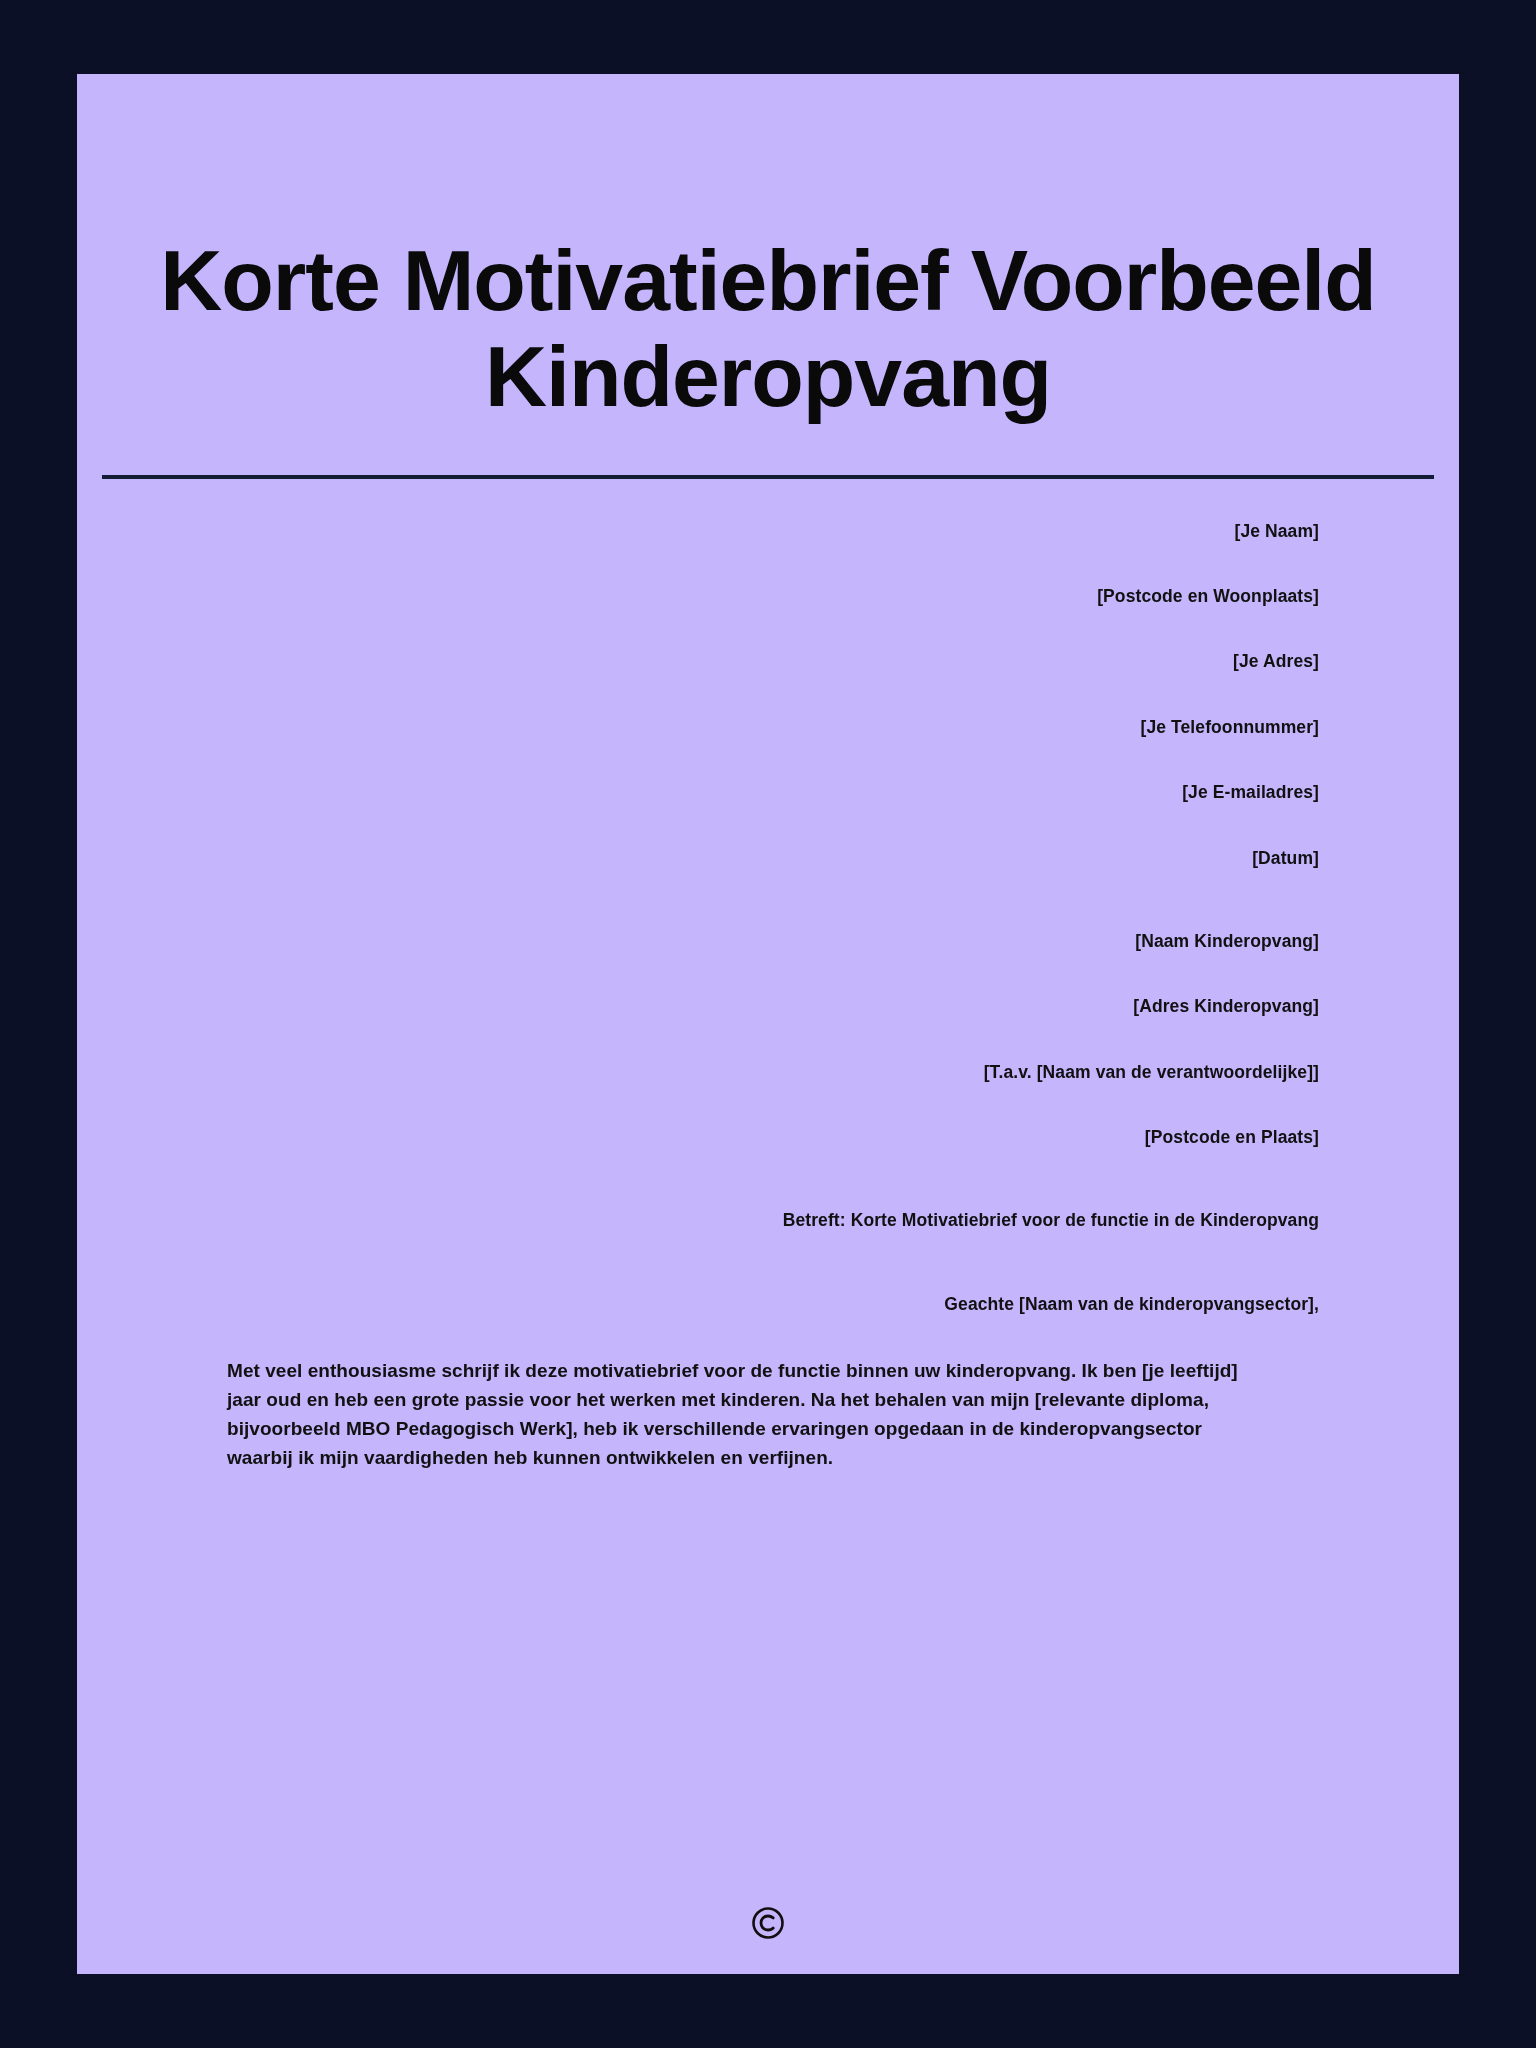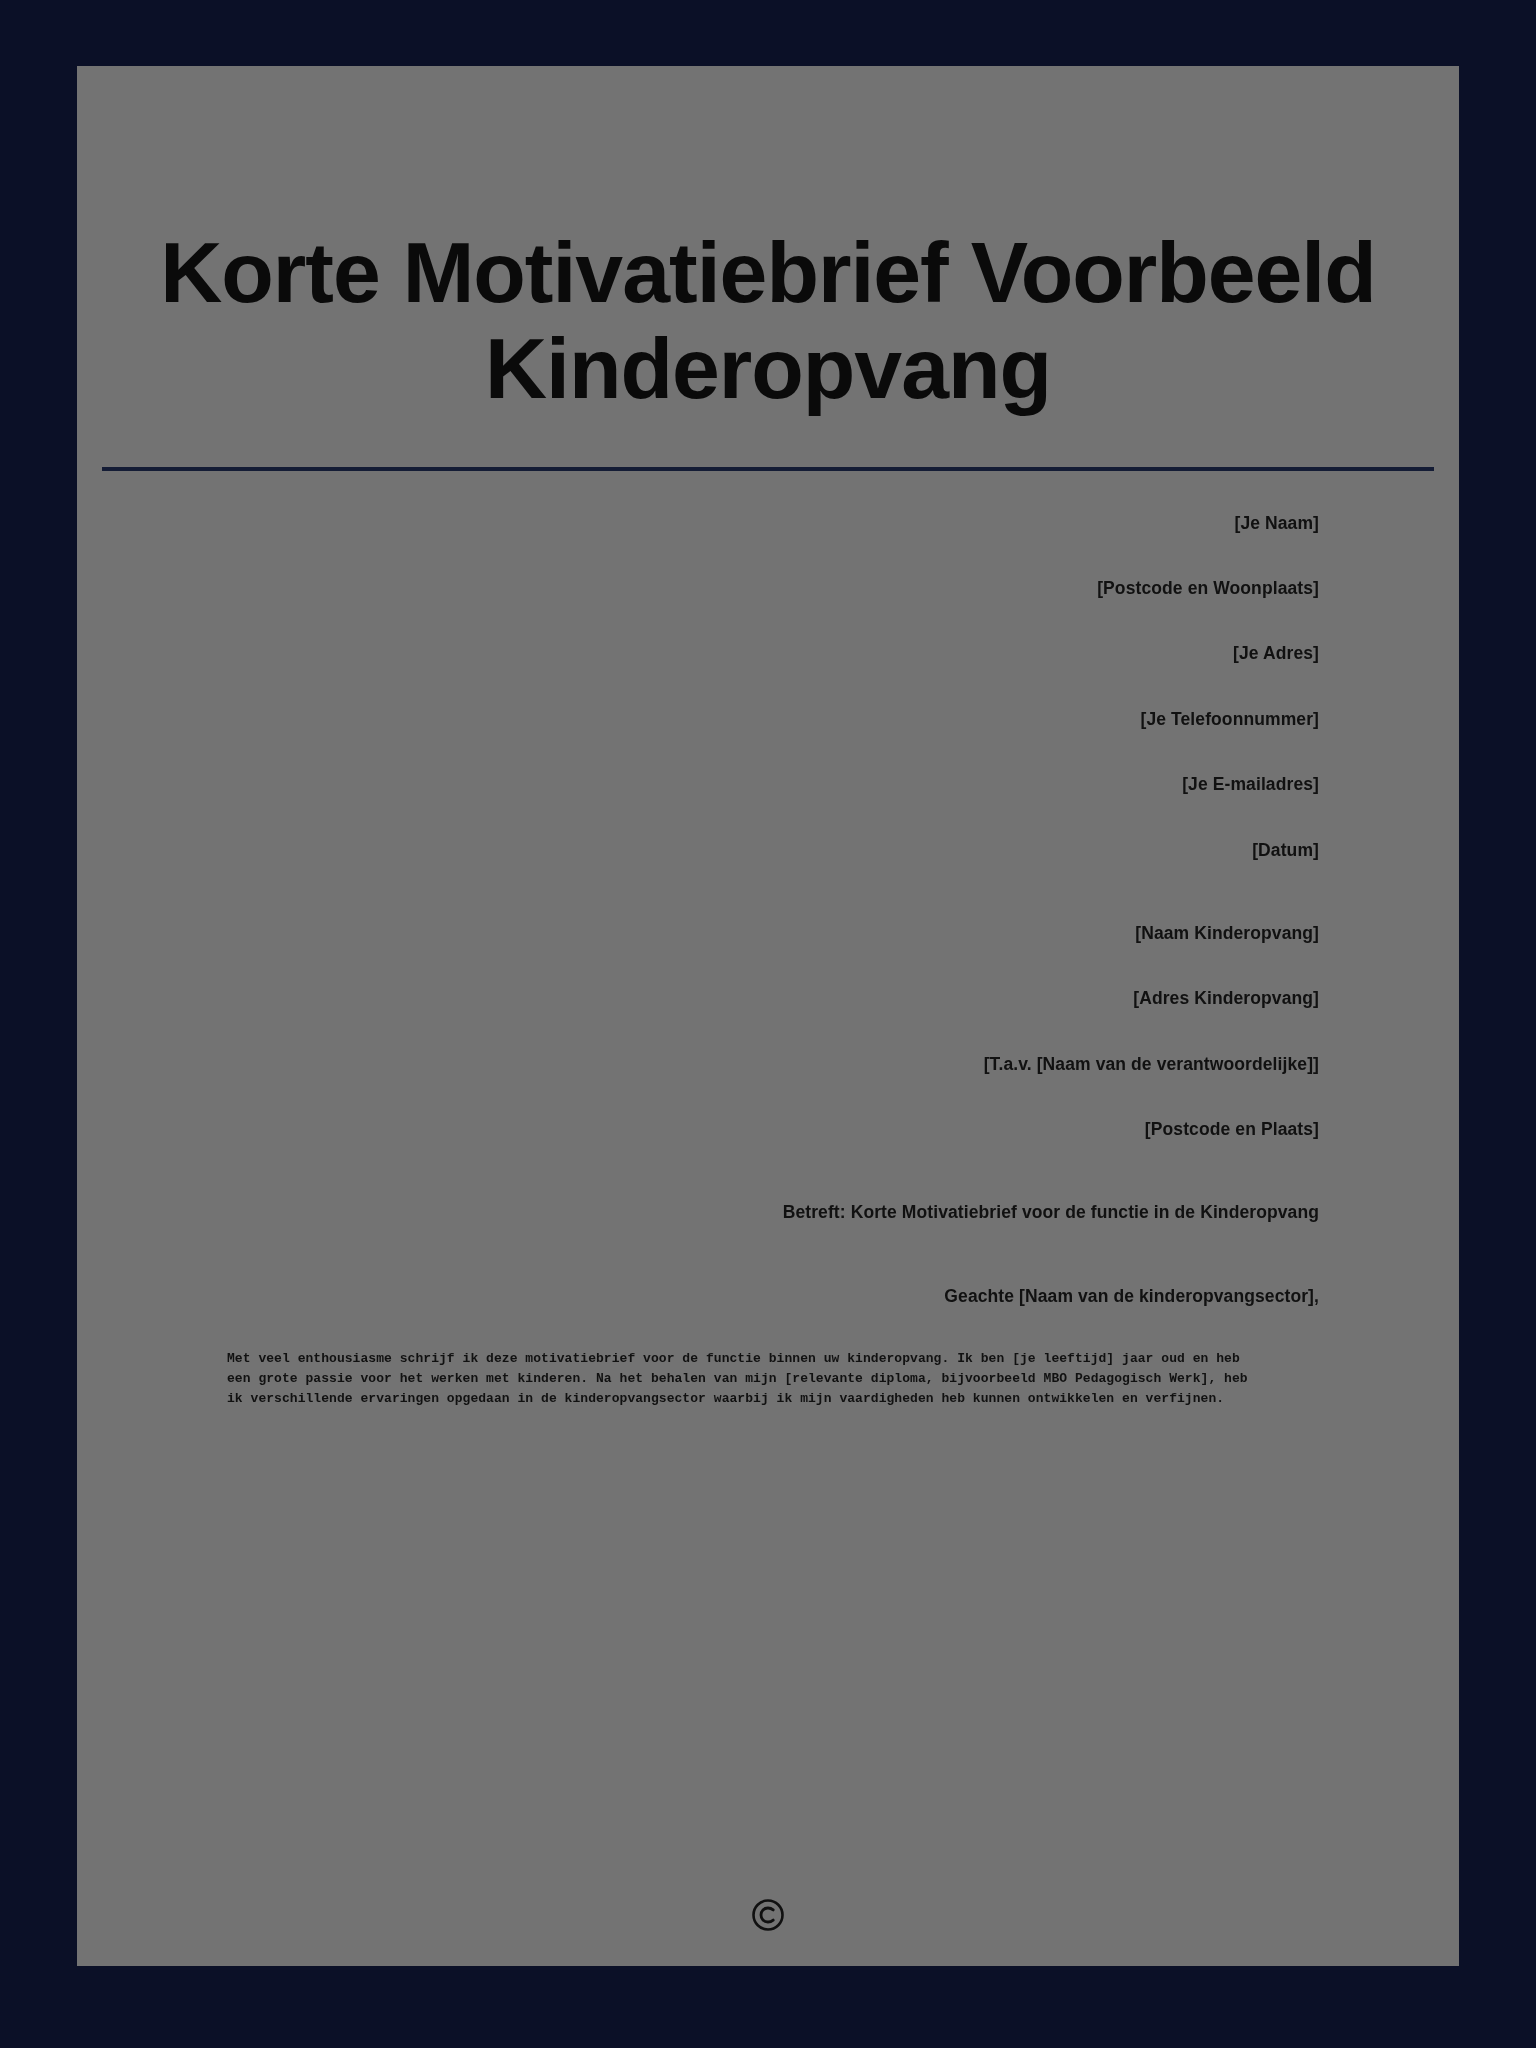--- a/index.html
+++ b/index.html
@@ -9,24 +9,24 @@
   body {
     width: 1536px;
     height: 2048px;
     background: #0b1027;
     font-family: "Liberation Sans", sans-serif;
     overflow: hidden;
   }
   .page {
     position: absolute;
     left: 77px;
-    top: 66px;
+    top: 74px;
     width: 1382px;
     height: 1900px;
-    background: #737373;
+    background: #c4b5fd;
     box-sizing: border-box;
     overflow: hidden;
   }
   .doc-title {
     margin: 0;
     padding: 158px 60px 0 60px;
     text-align: center;
     font-size: 86px;
     line-height: 1.12;
     font-weight: bold;
@@ -49,28 +49,27 @@
     line-height: 1.45;
     margin: 0 0 40px 0;
     letter-spacing: 0.1px;
     text-align: right;
   }
   .line.gap-lg {
     margin-bottom: 58px;
     margin-left: 10px;
   }
   .para {
-    font-size: 13px;
+    font-size: 19px;
     font-weight: bold;
     color: #111111;
     line-height: 1.52;
     margin: 0 0 52px 0;
     letter-spacing: 0.05px;
     max-width: 1030px;
-    font-family: Liberation Mono, monospace;
   }
   .para.first {
     margin-top: 38px;
   }
   .copyright-wrap {
     position: absolute;
     left: 0;
     right: 0;
     bottom: 34px;
     display: flex;

